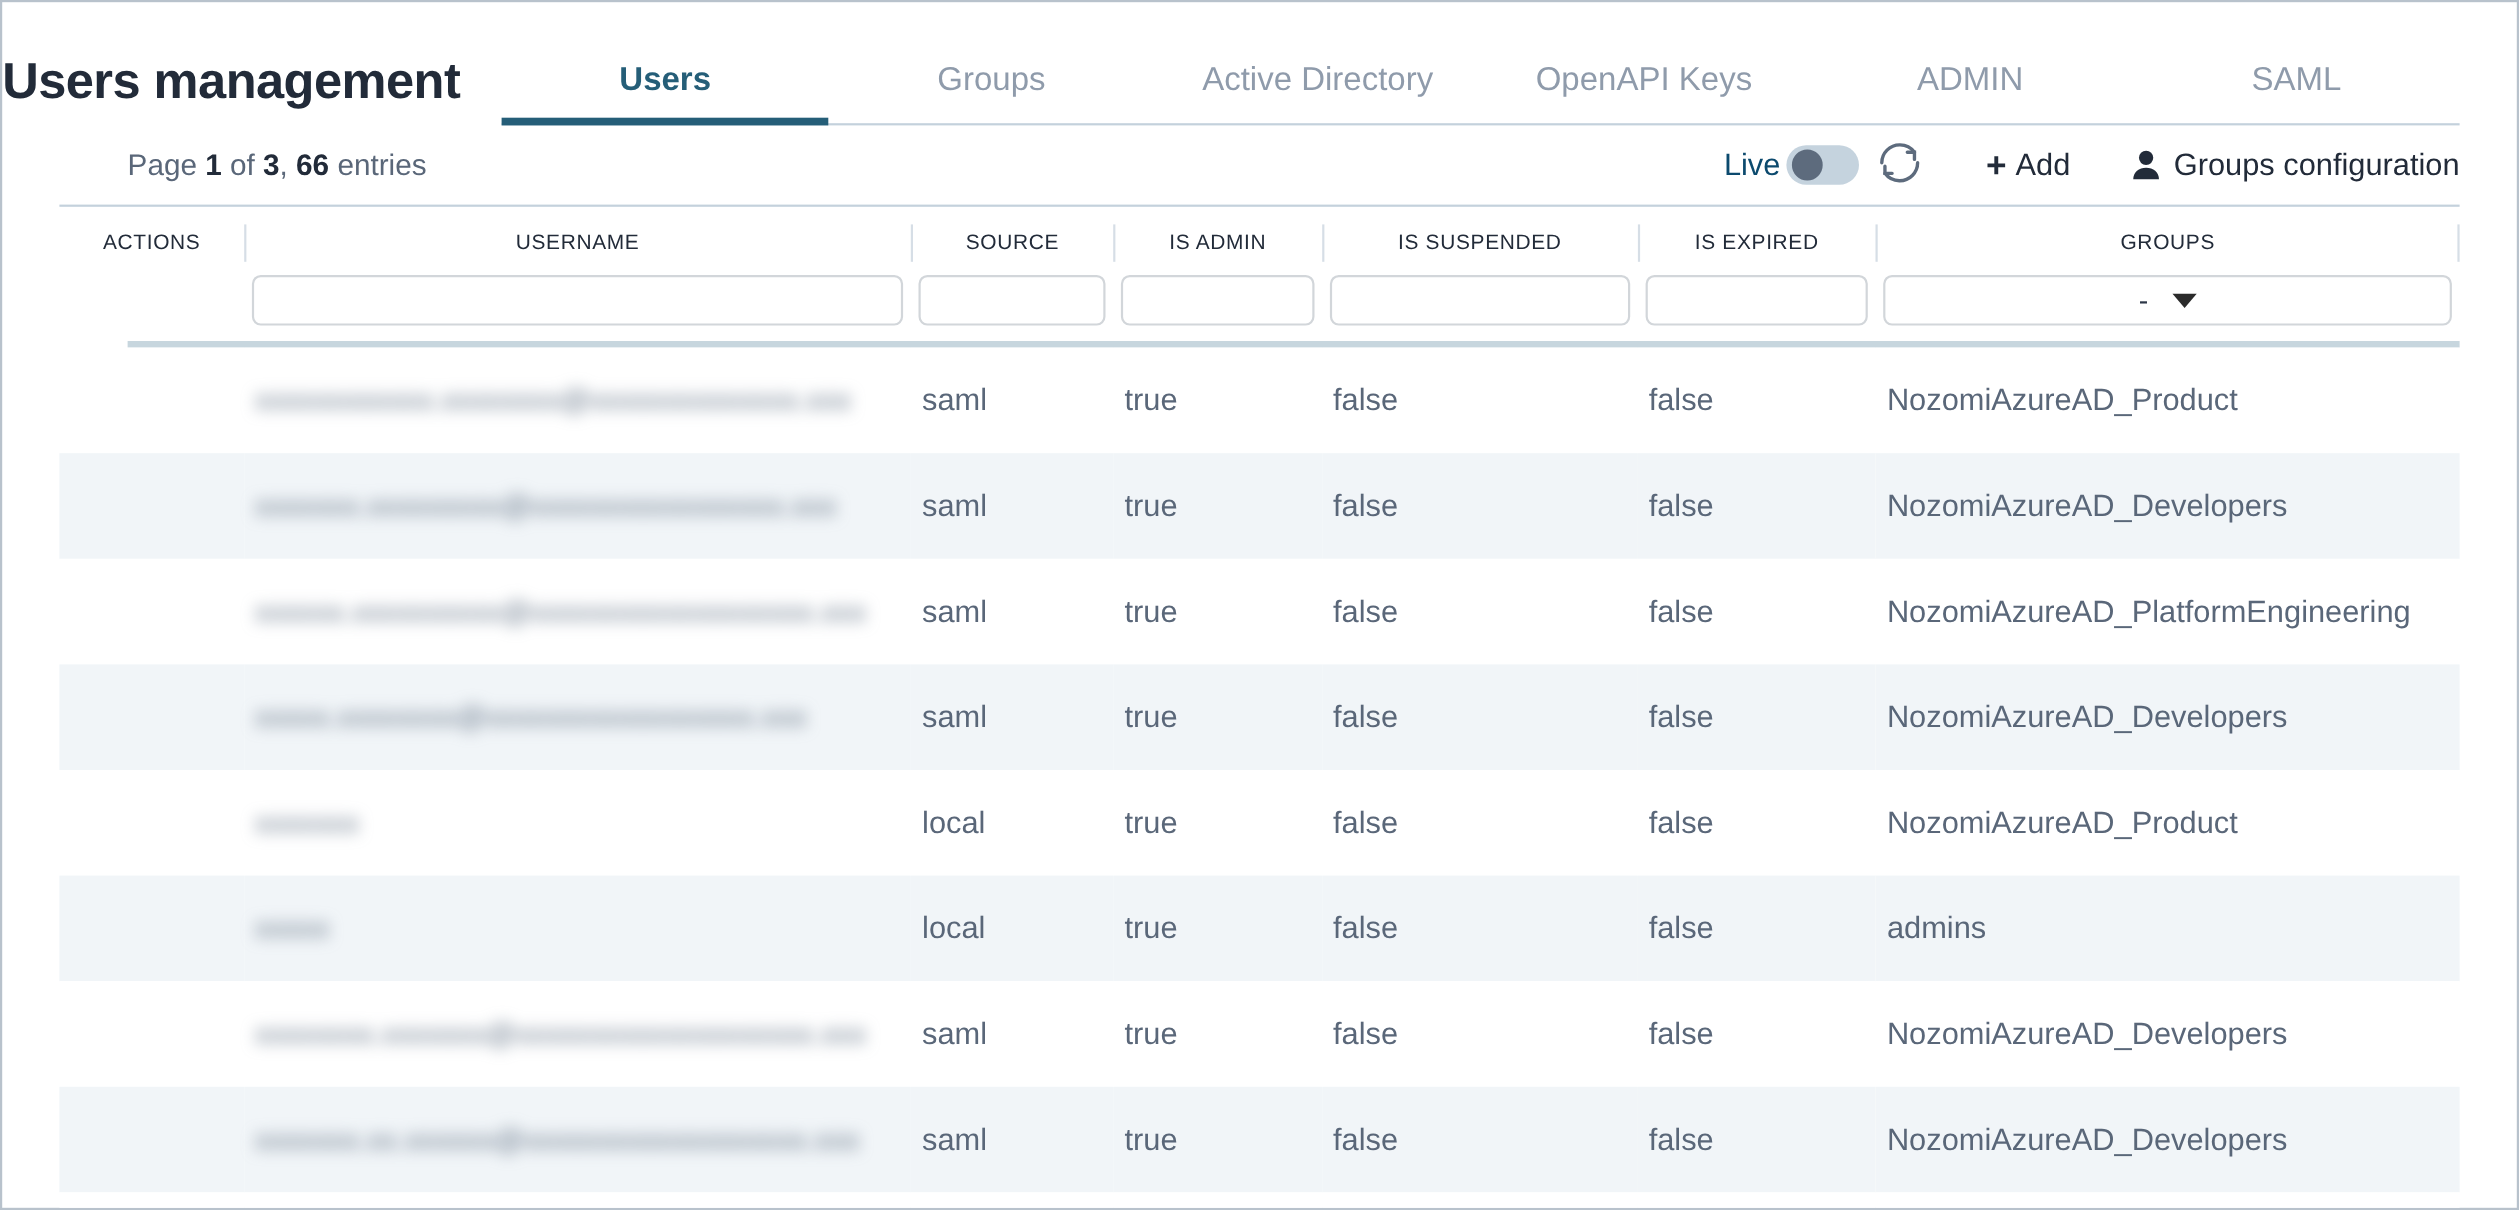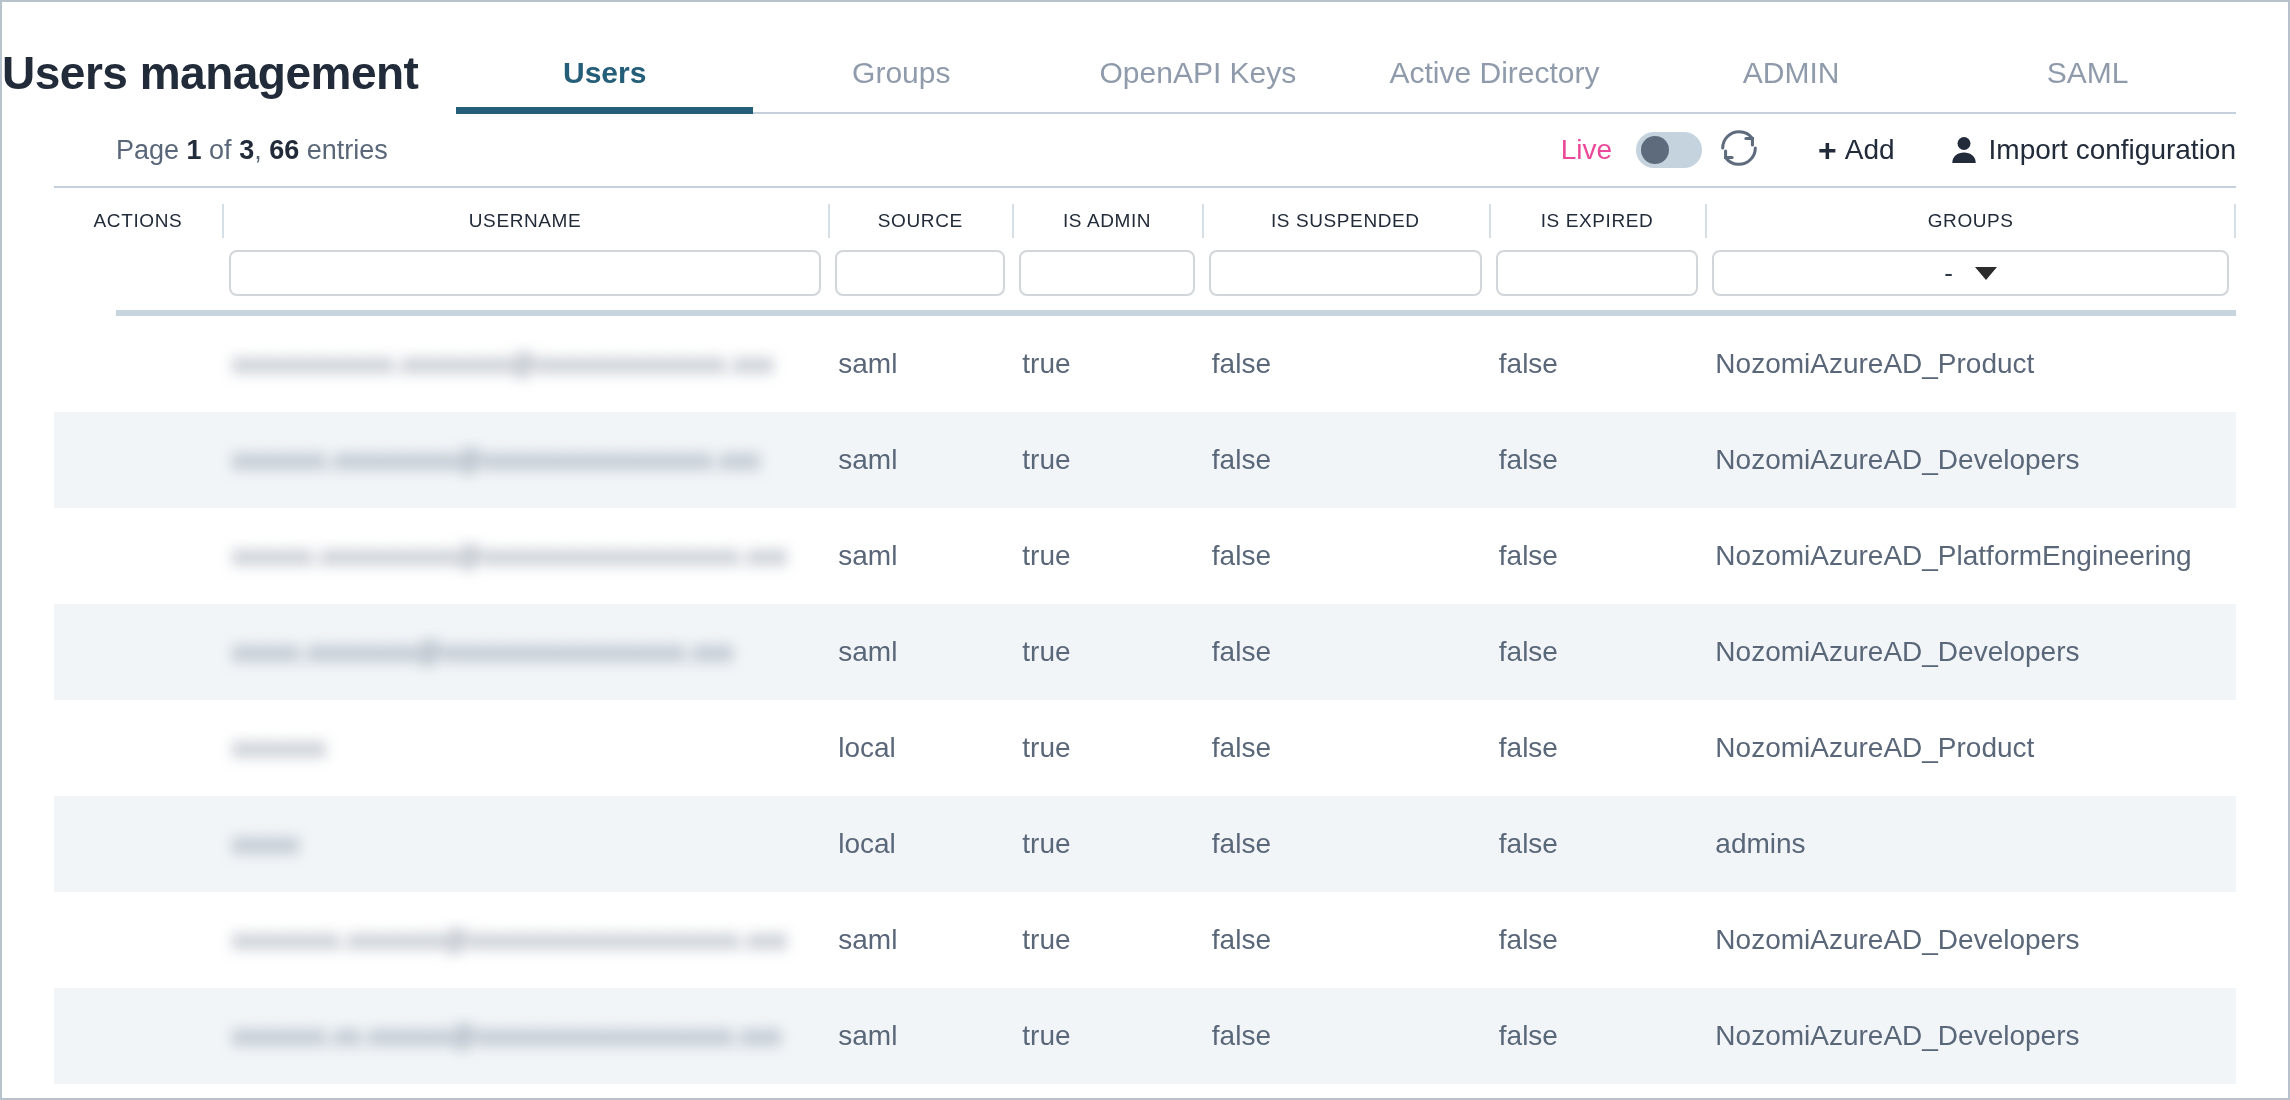--- a/index.html
+++ b/index.html
@@ -94,22 +94,22 @@
     font-weight: bold;
   }
   .toolbar-right {
     margin-left: auto;
     display: flex;
     align-items: center;
     gap: 0px;
   }
   .live-label {
     font-size: 28px;
-    color: #ec4899;
-    margin-right: 24px;
+    color: #0c4a6e;
+    margin-right: 5px;
   }
   .toggle {
     width: 66px;
     height: 36px;
     border-radius: 18px;
     background: #c5d3de;
     position: relative;
     cursor: pointer;
     flex: none;
   }
@@ -289,22 +289,22 @@
 </head>
 <body>
 
 <div id="app">
 
   <div class="header-row">
     <div class="page-title">Users management</div>
     <div class="tabs">
       <div class="tab active">Users</div>
       <div class="tab">Groups</div>
+      <div class="tab">Active Directory</div>
       <div class="tab">OpenAPI Keys</div>
-      <div class="tab">Active Directory</div>
       <div class="tab">ADMIN</div>
       <div class="tab">SAML</div>
     </div>
   </div>
 
   <div class="toolbar">
     <div class="page-info">
       <span>Page </span><b>1</b><span> of </span><b>3</b><span>, </span><b>66</b><span> entries</span>
     </div>
 
@@ -329,21 +329,21 @@
         <span>Add</span>
       </div>
 
       <div class="tb-btn">
         <span class="person-icon">
           <svg width="26" height="30" viewBox="0 0 20 22" fill="#222b39">
             <circle cx="10" cy="6" r="5"></circle>
             <path d="M1 21c0-5 4-8 9-8s9 3 9 8z"></path>
           </svg>
         </span>
-        <span>Import configuration</span>
+        <span>Groups configuration</span>
       </div>
     </div>
   </div>
 
   <div class="toolbar-divider"></div>
 
   <div class="table-wrap">
     <table class="grid">
       <colgroup>
         <col style="width:155px">

